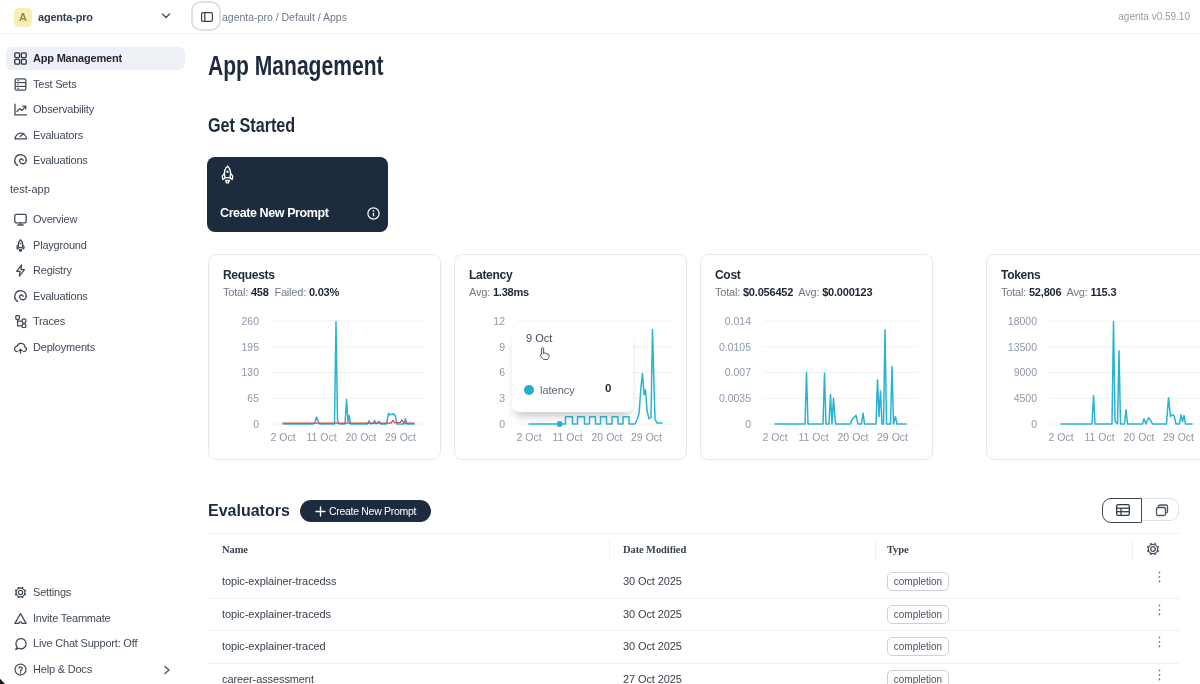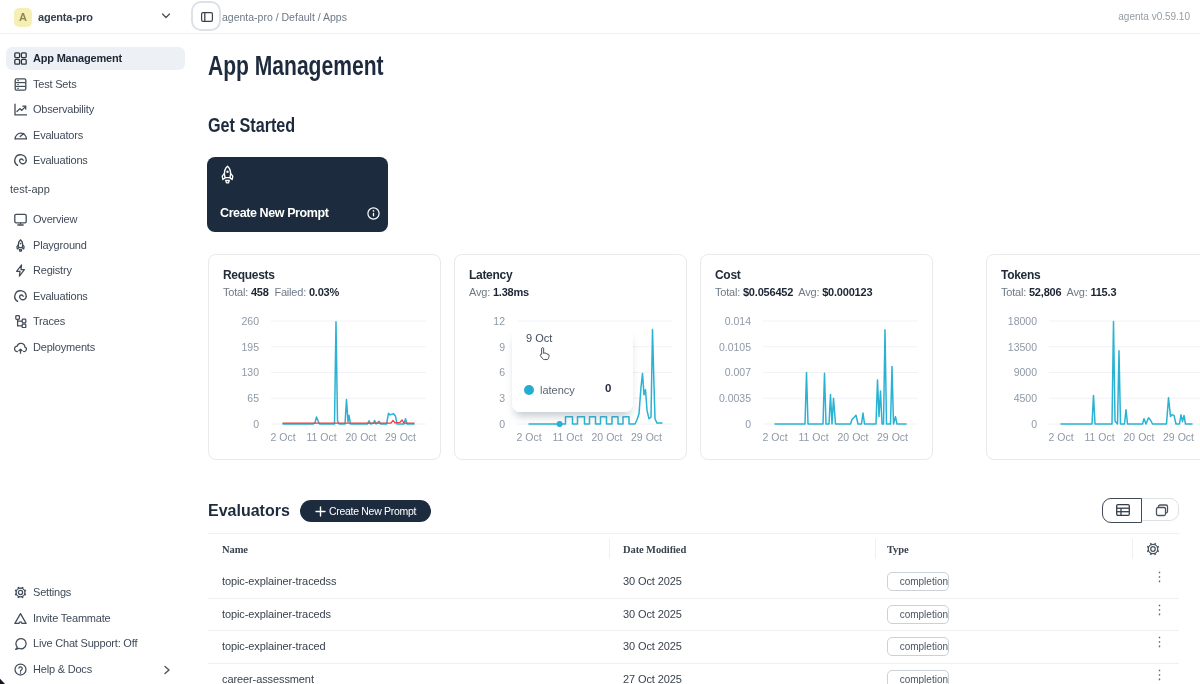--- a/index.html
+++ b/index.html
@@ -69,21 +69,21 @@
   #vtoggle svg.tbl { position:absolute; left:13px; top:5px; }
   #vtoggle svg.crd { position:absolute; left:52px; top:5px; }
 
   
   #table { position:absolute; left:208px; top:533px; width:971px; }
   .hline { position:absolute; left:0; height:1px; background:#eef0f2; width:971px; }
   .vline { position:absolute; top:6px; height:20px; width:1px; background:#eef0f2; }
   .th { position:absolute; top:11px; font-size:10.5px; font-weight:600; color:#39434f; letter-spacing:-0.1px;font-family:Liberation Serif, serif; }
   .td { position:absolute; font-size:11px; color:#39434f; letter-spacing:-0.1px; }
   .tag { position:absolute; left:679px; width:62px; height:19px; border:1px solid #ccd1d7;
-    border-radius:5px; font-size:10px; color:#4a5563; text-align:right; line-height:18px; background:#fff;}
+    border-radius:5px; font-size:10px; color:#4a5563; text-align:center; line-height:18px; background:#fff;}
   .dots { position:absolute; left:945px; font-size:13px; color:#5b6573; letter-spacing:0; line-height:5px; }
 
   
   #ltip { position:absolute; left:512px; top:327px; width:121px; height:85px; border-radius:8px;
     background:rgba(255,255,255,0.94); box-shadow:0 7px 9px -3px rgba(125,135,148,0.45);text-align:center; }
   #ltip .date { position:absolute; left:14px; top:5px; font-size:11px; color:#414c5a; }
   #ltip .dot { position:absolute; left:12px; top:58px; width:10px; height:10px; border-radius:50%; background:#23aed1; }
   #ltip .lname { position:absolute; left:28px; top:57px; font-size:11px; color:#5c6673; }
   #ltip .lval { position:absolute; left:93px; top:55px; font-size:11.5px; font-weight:700; color:#252f3d; }
 </style>

